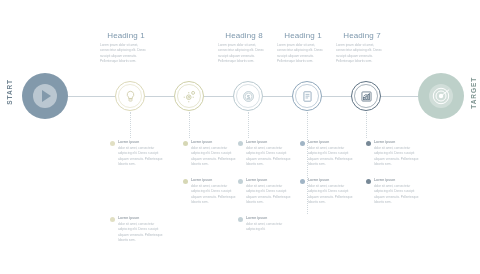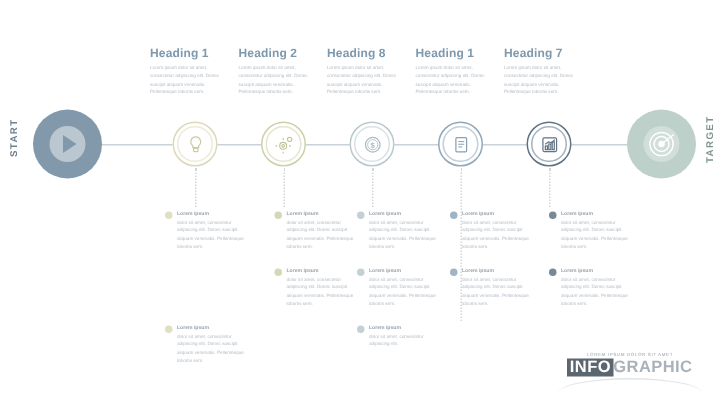--- a/index.html
+++ b/index.html
@@ -71,24 +71,25 @@
   .dropper{
     position:absolute;
     width:0;border-left:1px dotted #cfd7dc;
     top:112px;
   }
 
   
   .head-block{position:absolute;top:31px;width:52px;}
   .head-block h3{
     margin:0 0 3px 0;
-    font-size:8px;font-weight:700;
+    font-size:8px;font-weight:400;
     color:#7e98ad;
     letter-spacing:.1px;
     white-space:nowrap;
+    text-align:center;
   }
   .head-block p{
     margin:0;
     font-size:3.1px;line-height:1.75;
     color:#b4bcc3;
   }
 
   
   .detail{position:absolute;width:56px;display:flex;gap:3px;}
   .detail .dot{
@@ -217,24 +218,20 @@
   <div class="dropper" style="left:130px;height:26px;"></div>
   <div class="dropper" style="left:189px;height:26px;"></div>
   <div class="dropper" style="left:248px;height:26px;"></div>
   <div class="dropper" style="left:307px;height:102px;"></div>
   <div class="dropper" style="left:366px;height:26px;"></div>
 
   <div class="head-block" style="left:100px;">
     <h3>Heading 1</h3>
     <p>Lorem ipsum dolor sit amet, consectetur adipiscing elit. Donec suscipit aliquam venenatis. Pellentesque lobortis sem.</p>
   </div>
-  <div class="head-block" style="left:159px;">
-    <h3>Heading 2</h3>
-    <p>Lorem ipsum dolor sit amet, consectetur adipiscing elit. Donec suscipit aliquam venenatis. Pellentesque lobortis sem.</p>
-  </div>
   <div class="head-block" style="left:218px;">
     <h3>Heading 8</h3>
     <p>Lorem ipsum dolor sit amet, consectetur adipiscing elit. Donec suscipit aliquam venenatis. Pellentesque lobortis sem.</p>
   </div>
   <div class="head-block" style="left:277px;">
     <h3>Heading 1</h3>
     <p>Lorem ipsum dolor sit amet, consectetur adipiscing elit. Donec suscipit aliquam venenatis. Pellentesque lobortis sem.</p>
   </div>
   <div class="head-block" style="left:336px;">
     <h3>Heading 7</h3>
@@ -316,21 +313,14 @@
     </div>
   </div>
   <div class="detail" style="left:366px;top:178px;">
     <div class="dot" style="background:#5f7384;"></div>
     <div class="txt">
       <b>Lorem ipsum</b>
       <span>dolor sit amet, consectetur adipiscing elit. Donec suscipit aliquam venenatis. Pellentesque lobortis sem.</span>
     </div>
   </div>
 
-  <div class="logo">
-    <div class="tag">LOREM IPSUM DOLOR SIT AMET</div>
-    <div class="word">
-      <span class="a">INFO</span><span class="b">GRAPHIC</span>
-    </div>
-    <div class="swoosh"></div>
-  </div>
 
 </div>
 
 </body></html>

